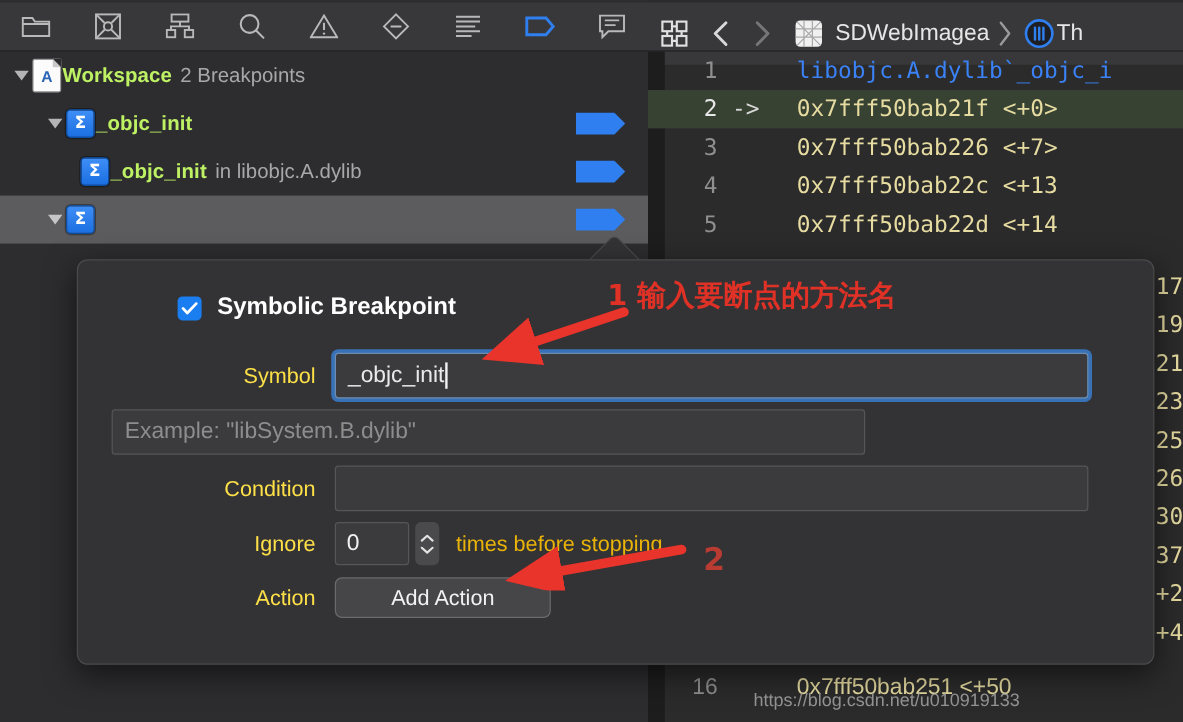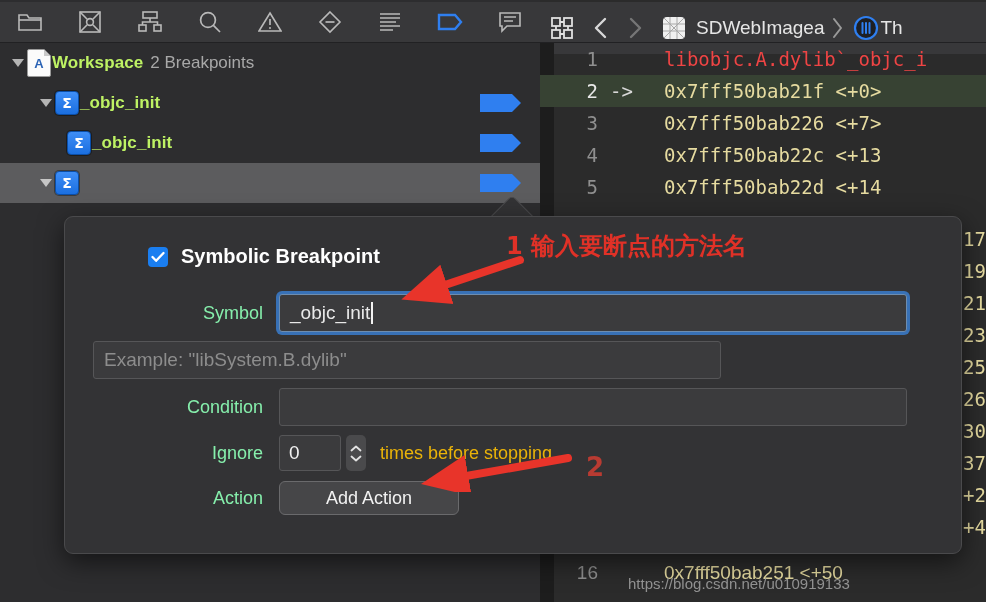--- a/index.html
+++ b/index.html
@@ -62,21 +62,21 @@
   .crumb-chev{width:26px;height:40px;display:flex;align-items:center;justify-content:center;}
   .crumb-badge{width:30px;height:40px;display:flex;align-items:center;justify-content:center;}
 
   .code-body{position:absolute;left:0;top:43px;width:446px;height:559px;overflow:hidden;
     font-family:"DejaVu Sans Mono","Liberation Mono",monospace;}
   .code-line{position:relative;height:32px;display:flex;align-items:center;white-space:nowrap;}
   .code-line.current{background:#374233;}
   .ln{width:58px;text-align:right;padding-right:12px;font-size:19px;color:#8f8f8f;}
   .code-line.current .ln{color:#e8e8e8;}
   .arrow-col{width:54px;font-size:19px;color:#d8d8d8;}
-  .code-txt{font-size:19px;color:#ef4444;}
+  .code-txt{font-size:19px;color:#3b82f6;}
   .code-txt.addr{color:#e6dba0;}
   .code-left{position:absolute;left:0;top:43px;width:14px;height:559px;background:#1d1d1d;}
 
   
   .tail-col{position:absolute;left:0;top:43px;width:446px;height:559px;}
   .tail-item{position:absolute;right:0;font-family:"DejaVu Sans Mono","Liberation Mono",monospace;
     font-size:19px;color:#e6dba0;white-space:nowrap;}
 
   
   .popover{
@@ -88,21 +88,21 @@
   .pop-tip:before{content:"";position:absolute;left:7px;top:10px;width:32px;height:32px;
     background:#333335;border:1px solid #4a4a4c;border-radius:5px;transform:rotate(45deg);}
 
   .pop-title-row{position:absolute;left:40px;top:28px;display:flex;align-items:center;margin-left:43px;}
   .chk{width:20px;height:20px;border-radius:4px;background:#1a7ef0;
     display:flex;align-items:center;justify-content:center;}
   .chk svg{display:block;}
   .pop-title{font-size:20px;color:#ffffff;font-weight:bold;margin-left:13px;}
 
   .frow{position:absolute;display:flex;align-items:center;}
-  .flabel{width:170px;text-align:right;font-size:18px;color:#86efac;padding-right:16px;}
+  .flabel{width:170px;text-align:right;font-size:18px;color:#fde047;padding-right:16px;}
   .finput{
     width:628px;height:38px;background:#3b3b3d;border:1px solid #565658;border-radius:3px;
     display:flex;align-items:center;padding:0 10px;box-sizing:border-box;
     font-size:19px;color:#e9e9e9;
   }
   .finput.focused{
     background:#3b3b3d;border:1px solid #6d8db0;
     box-shadow:0 0 0 3px rgba(58,125,205,.85);
   }
   .finput .ph{color:#8d8d8d;}
@@ -231,20 +231,21 @@
               <path d="M0 2h32l9 9-9 9H0z" fill="#2f7ff0"></path>
             </svg>
         </span>
       </div>
 
       <div class="bp-row bp-indent-2">
         <span class="bp-ico">
           <span class="sigma-box">Σ</span>
         </span>
         <span class="bp-label">_objc_init</span>
+        <span class="bp-sub">in libobjc.A.dylib</span>
         <span class="bp-flag">
           <svg width="42" height="22" viewBox="0 0 42 22">
               <path d="M0 2h32l9 9-9 9H0z" fill="#2f7ff0"></path>
             </svg>
         </span>
       </div>
 
       <div class="bp-row bp-indent-1 selected">
         <span class="disc">
           <svg width="14" height="10" viewBox="0 0 14 10">

